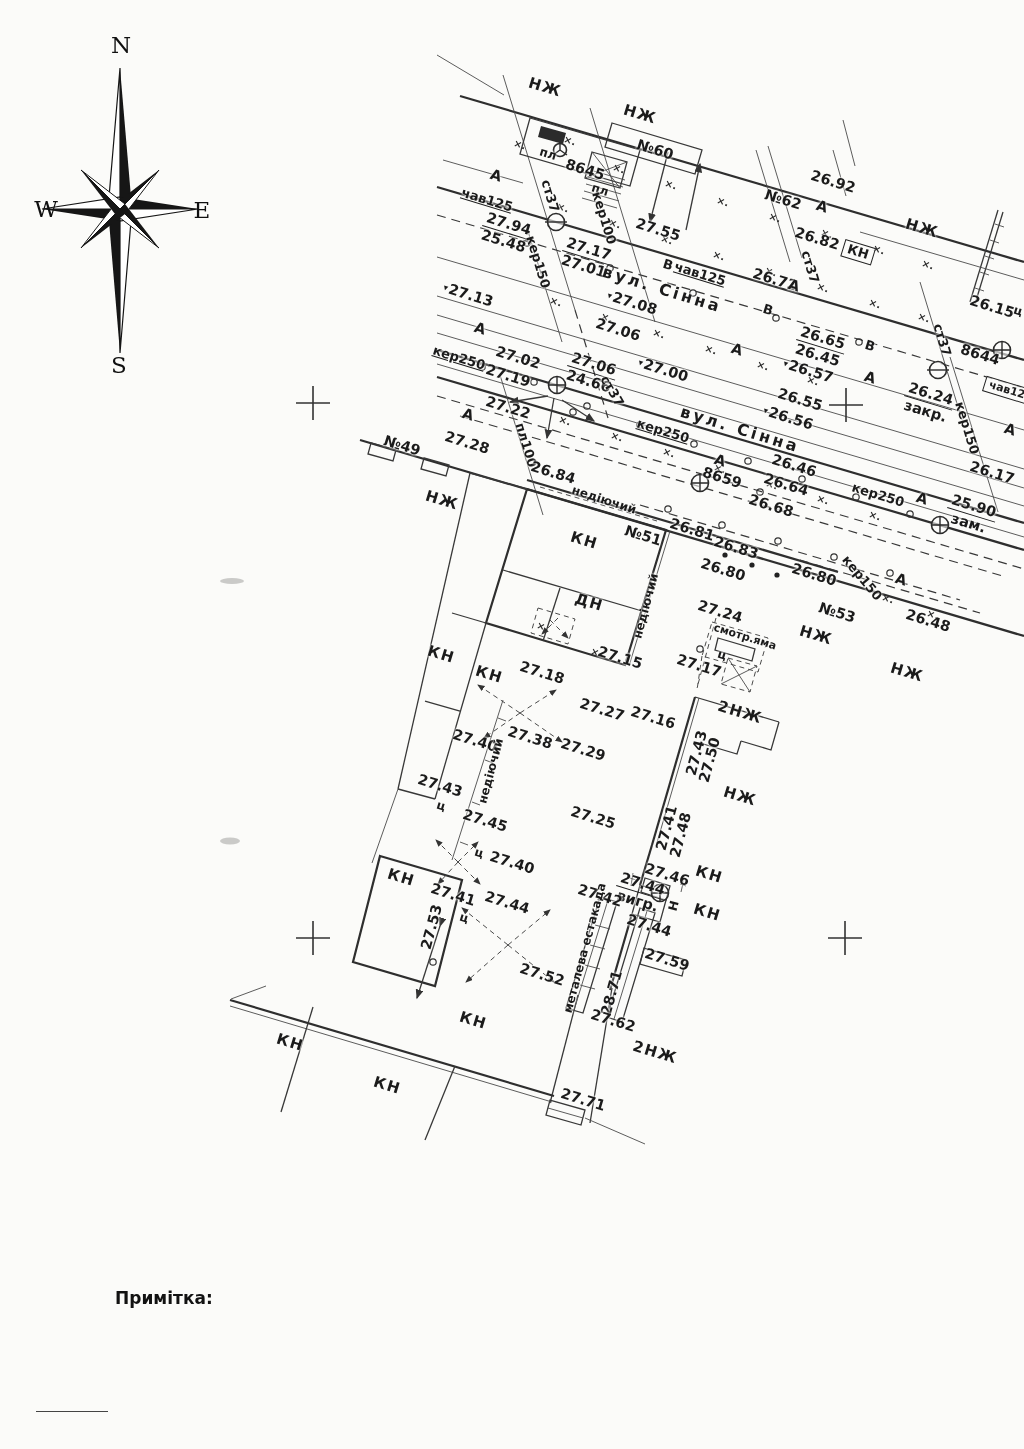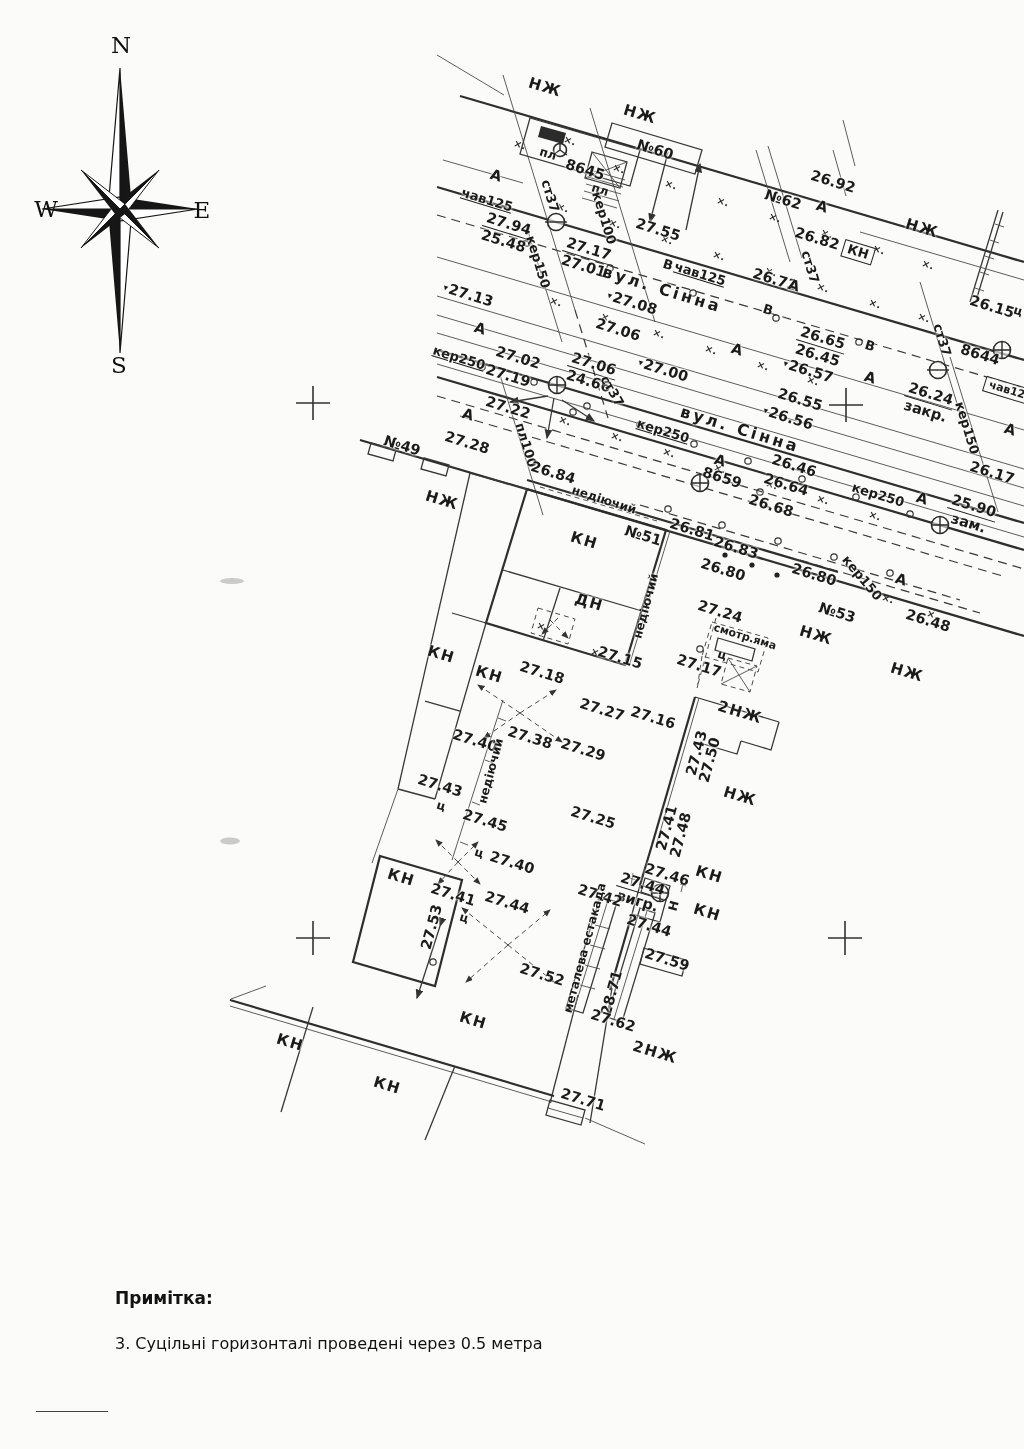--- a/index.html
+++ b/index.html
@@ -28,21 +28,21 @@
   .lbl.box{border:1.5px solid #222;padding:1px 4px;background:rgba(251,251,249,.7);}
   .lbl .ftop{display:block;text-align:center;border-bottom:1.4px solid #1b1b1b;padding:0 2px 1px;}
   .lbl .fbot{display:block;text-align:center;padding-top:1px;}
   .lbl .tri{font-size:9px;vertical-align:2px;margin-right:1px;}
   .compass{position:absolute;left:30px;top:28px;width:190px;height:352px;}
   .compass .pt{
     position:absolute;font-family:"DejaVu Serif",serif;font-size:23px;color:#101010;
     transform:translate(-50%,-50%);font-weight:400;
   }
   .notes{position:absolute;left:115px;top:1288px;width:560px;color:#121212;}
-  .notes .title{font-size:17px;font-weight:600;margin-bottom:24px;}
+  .notes .title{font-size:17px;font-weight:600;margin-bottom:17px;}
   .notes .item{font-size:16px;line-height:23.5px;}
   .legend-line{position:absolute;left:36px;top:1411px;width:72px;border-top:1.7px solid #444;}
 </style>
 </head>
 <body>
 
 <div class="page">
 
   <div class="compass">
     <svg width="190" height="352" viewBox="0 0 190 352">
@@ -440,17 +440,16 @@
       <div class="lbl" style="left: 613px; top: 1021px; transform: translate(-50%, -50%) rotate(17deg);">27.62</div>
       <div class="lbl bldg" style="left: 655px; top: 1053px; transform: translate(-50%, -50%) rotate(17deg);">2НЖ</div>
       <div class="lbl bldg" style="left: 290px; top: 1043px; transform: translate(-50%, -50%) rotate(17deg);">КН</div>
       <div class="lbl bldg" style="left: 387px; top: 1086px; transform: translate(-50%, -50%) rotate(17deg);">КН</div>
       <div class="lbl" style="left: 583px; top: 1100px; transform: translate(-50%, -50%) rotate(17deg);">27.71</div>
       <div class="lbl box" style="left: 1007px; top: 390px; font-size: 11px; transform: translate(-50%, -50%) rotate(17deg);">чав12</div>
     </div>
 
   <div class="notes">
     <div class="title">Примітка:</div>
-    <div class="item">3. Суцільні горизонталі проведені через 0.5 метра</div>
   </div>
   <div class="legend-line"></div>
 
 </div>
 
 </body></html>

